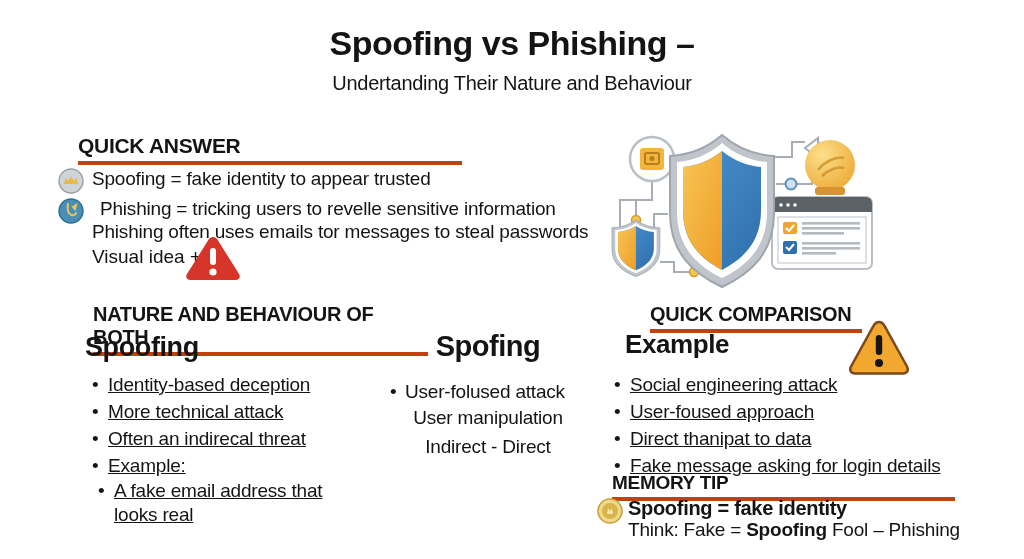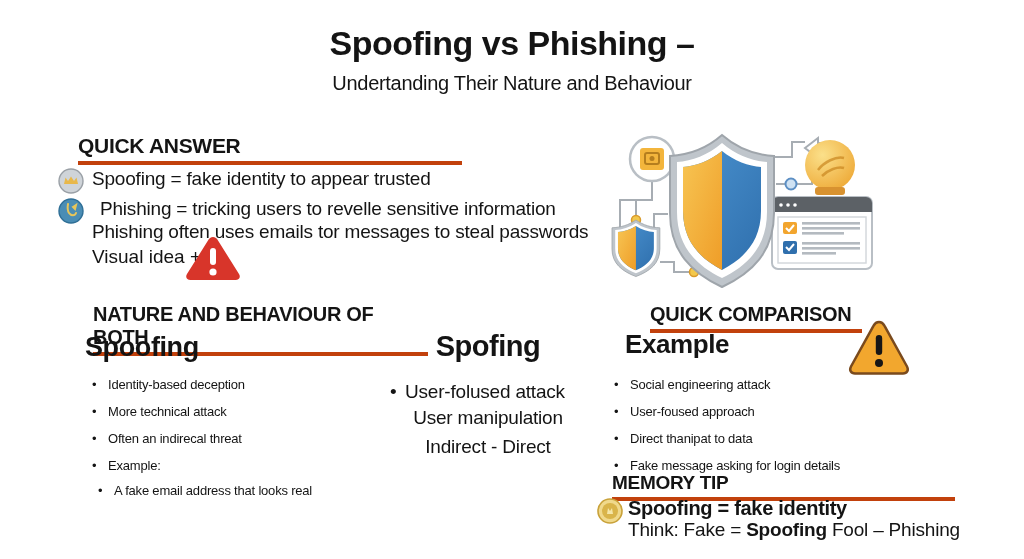--- a/index.html
+++ b/index.html
@@ -45,21 +45,21 @@
   #red-triangle { position: absolute; top: 234px; left: 184px; }
 
   
   .col-title { position: absolute; font-weight: 700; letter-spacing: -0.4px; }
   #spoofing-title { top: 332px; left: 85px;  font-size: 27px; }
   #phishing-title { top: 329px; left: 625px; font-size: 26px; }
 
   ul.bullets { list-style: none; position: absolute; }
   ul.bullets li {
     position: relative; padding-left: 18px;
-    font-size: 13px; line-height: 27px; letter-spacing: -0.2px;
+    font-size: 19px; line-height: 27px; letter-spacing: -0.2px; text-decoration: underline;
   }
   ul.bullets li::before {
     content: "•"; position: absolute; left: 2px; top: 0;
   }
   #spoofing-bullets { top: 371px; left: 90px; width: 235px; }
   #spoofing-bullets li:nth-child(5) { line-height: 24px; margin-left: 6px; }
   #phishing-bullets { top: 371px; left: 612px; width: 330px; }
 
   .spofing-col { position: absolute; top: 330px; left: 388px; width: 200px; text-align: center; }
   .spofing-col .col-title-mid { font-size: 29px; font-weight: 700; letter-spacing: -0.5px; }

